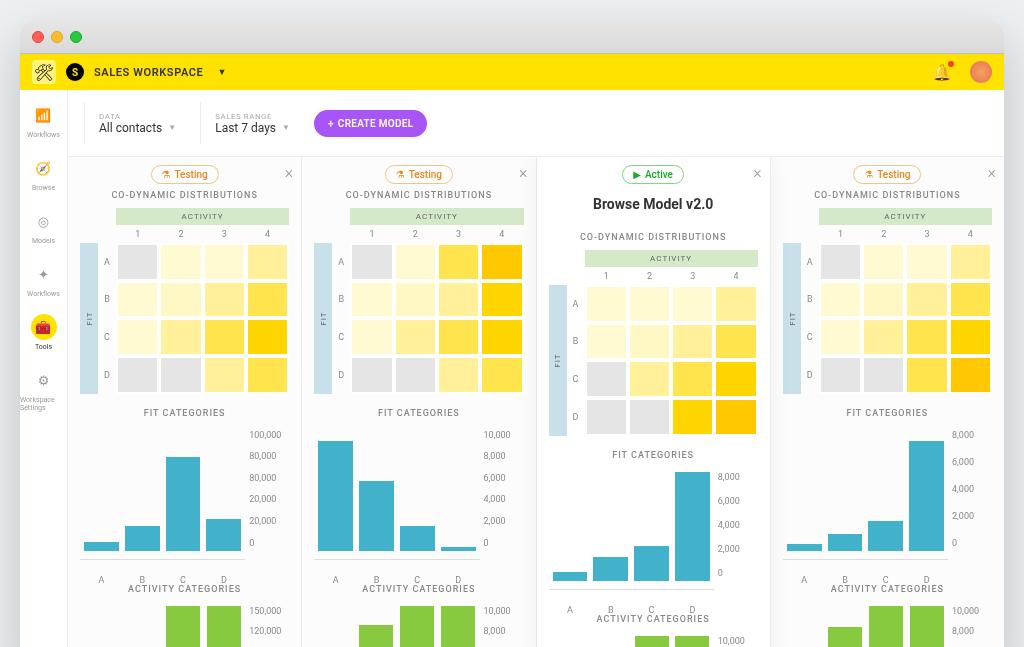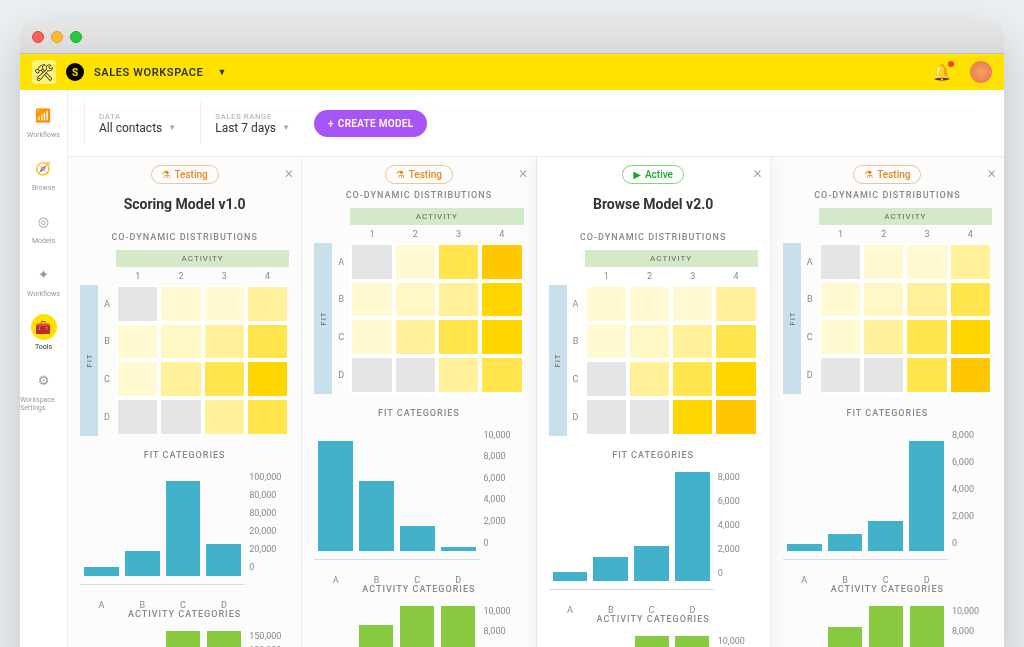--- a/index.html
+++ b/index.html
@@ -136,21 +136,20 @@
       </div>
       <div class="cols" id="cols">
           <div class="col">
             <div class="col-top">
               <div class="pill testing">
                 <span>⚗</span>
                 <span>Testing</span>
               </div>
               <span class="close">×</span>
             </div>
-            <div class="model-name">Scoring Model v1.0</div>
             <div class="section-title">CO-DYNAMIC DISTRIBUTIONS</div>
             <div class="heatmap">
               <div class="hm-header">
                 <div class="hm-spacer" style="width: 36px;"></div>
                 <div class="hm-activity-label">ACTIVITY</div>
               </div>
               <div class="hm-cols">
                 <div style="width: 36px;"></div>
                 <div class="hm-colnum">1</div>
                 <div class="hm-colnum">2</div>

